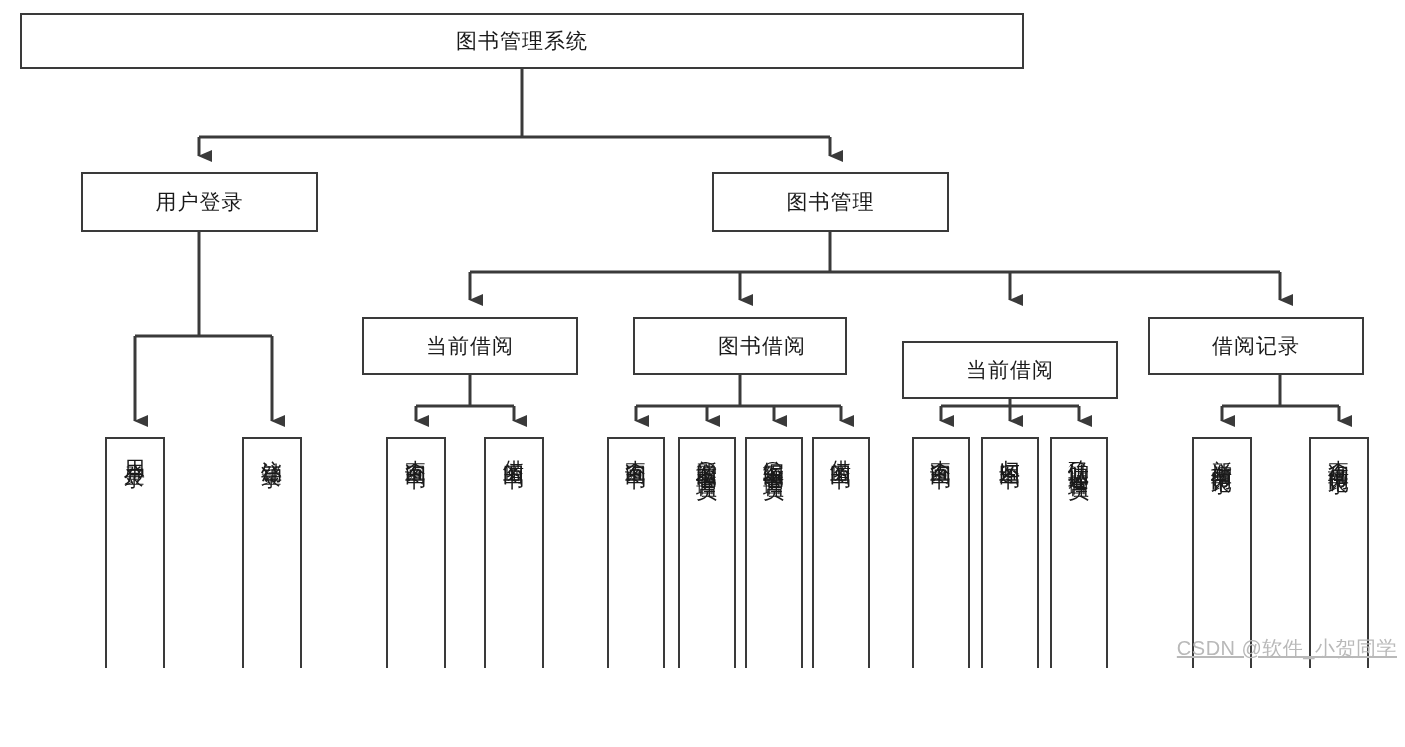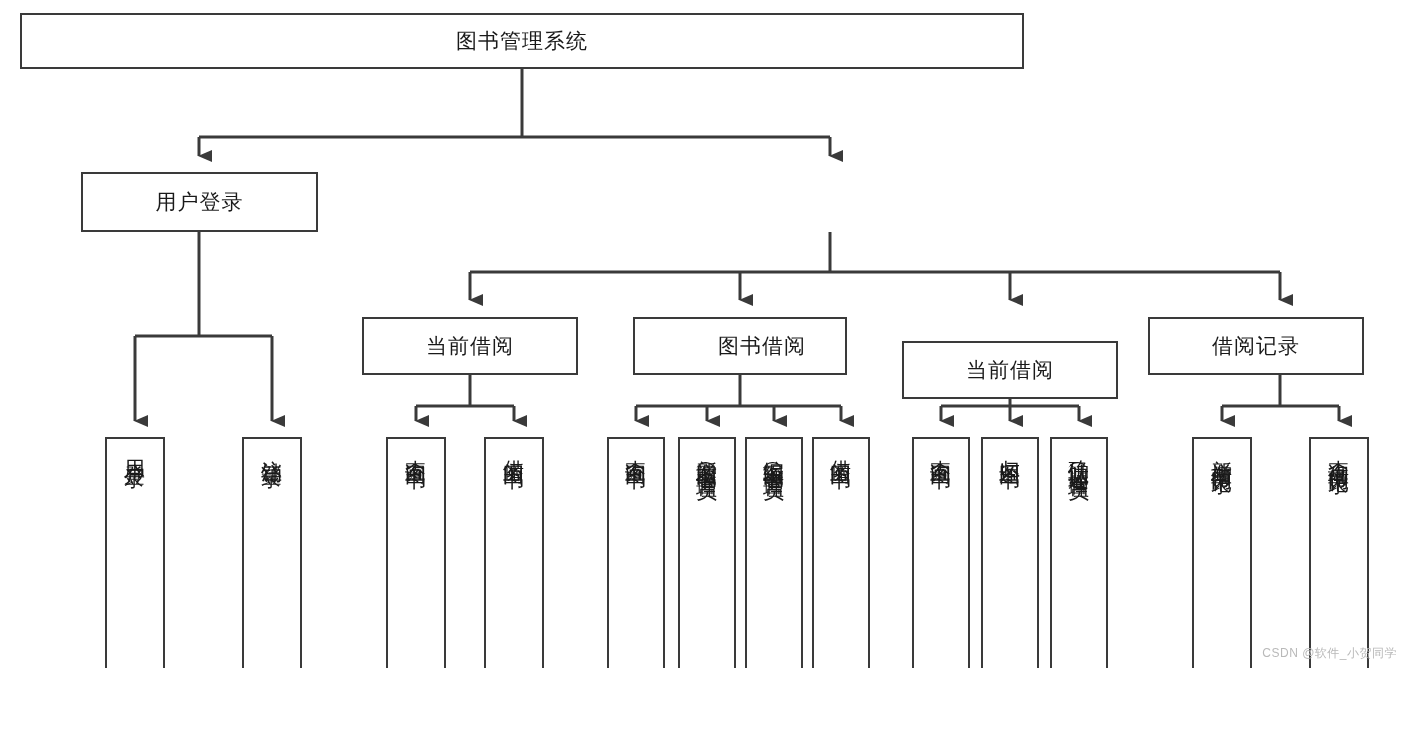--- a/index.html
+++ b/index.html
@@ -57,25 +57,26 @@
     text-orientation: upright;
     font-size: 21px;
     letter-spacing: 3px;
     line-height: 1;
     white-space: nowrap;
   }
   .watermark {
     position: absolute;
     right: 8px;
     bottom: 6px;
-    font-size: 12px;
+    font-size: 20px;
     color: #b9b9b9;
     z-index: 5;
     white-space: nowrap;
     letter-spacing: 0.5px;
+    text-decoration: underline;
   }
 </style>
 </head>
 <body>
 
 <div id="canvas">
 
   <svg id="wires" viewBox="0 0 1405 747">
     <defs>
       <marker id="arrow" viewBox="0 0 12 14" refX="6" refY="13" markerWidth="12" markerHeight="14" orient="auto-start-reverse" markerUnits="userSpaceOnUse">
@@ -128,20 +129,23 @@
   </svg>
 
   <div class="node root horizontal" style="left:20px; top:13px; width:1004px; height:56px;">
     <span class="label">图书管理系统</span>
   </div>
 
   <div class="node horizontal" style="left:81px; top:172px; width:237px; height:60px;">
     <span class="label">用户登录</span>
   </div>
 
+  <div class="node horizontal" style="left:712px; top:172px; width:237px; height:60px;">
+    <span class="label">图书管理</span>
+  </div>
 
   <div class="node horizontal" style="left:362px; top:317px; width:216px; height:58px;">
     <span class="label">当前借阅</span>
   </div>
 
   <div class="node horizontal" style="left:633px; top:317px; width:214px; height:58px;padding-left:44px;">
     <span class="label">图书借阅</span>
   </div>
 
   <div class="node horizontal" style="left:902px; top:317px; width:216px; height:58px;margin-top:24px;">

